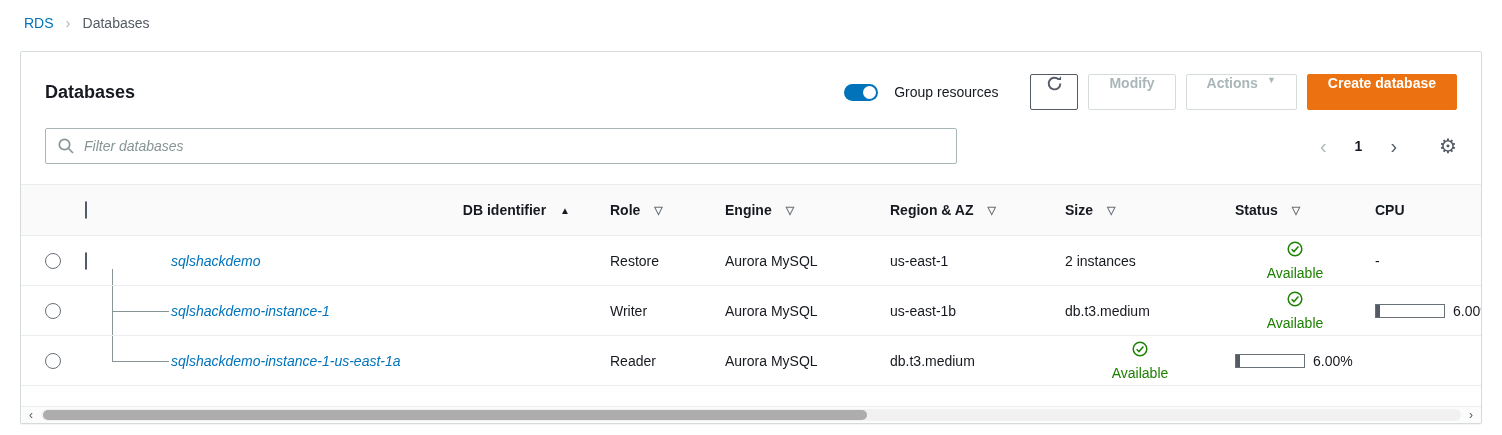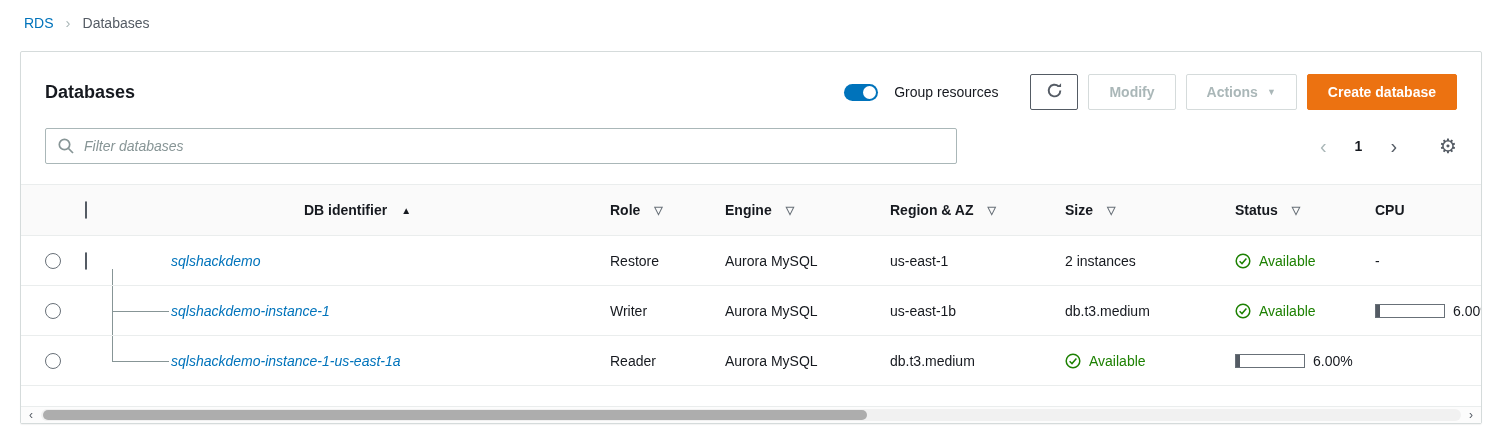--- a/index.html
+++ b/index.html
@@ -24,21 +24,21 @@
 
   .panel-header { display:flex; align-items:center; padding:22px 24px 18px; }
   .panel-title { font-size:18px; font-weight:700; }
   .spacer { flex:1; }
   .toggle-group { display:flex; align-items:center; gap:16px; margin-right:32px; }
   .toggle { width:34px; height:17px; border-radius:9px; background:#0073bb; position:relative; cursor:pointer; flex:none; }
   .toggle::after { content:""; position:absolute; right:2px; top:2px; width:13px; height:13px; border-radius:50%; background:#fff; }
 
   .btn {
     height:36px; padding:0 20px; font-size:14px; font-weight:700; border-radius:2px;
-    background:#fff; display:flex; align-items:center; gap:9px; cursor:pointer;
+    background:#fff; display:flex; align-items:flex-start; gap:9px; cursor:pointer;
     font-family:inherit; white-space:nowrap;
   }
   .btn + .btn { margin-left:10px; }
   .btn-refresh { width:48px; padding:0; justify-content:center; border:1px solid #545b64; color:#545b64; }
   .btn-disabled { border:1px solid #d5dbdb; color:#aab7b8; cursor:default; }
   .btn-normal { border:1px solid #545b64; color:#545b64; }
   .btn-primary { border:1px solid #ec7211; background:#ec7211; color:#fff; }
   .caret { font-size:9px; }
 
   
@@ -61,40 +61,40 @@
   .grid {
     display:grid;
     grid-template-columns:64px 56px 1fr 115px 165px 175px 170px 140px 126px;
     align-items:center;
   }
   .thead {
     background:#fafafa; border-top:1px solid #eaeded; border-bottom:1px solid #eaeded;
     height:52px; font-weight:700;
   }
   .th { display:flex; align-items:center; gap:14px; padding-left:20px; white-space:nowrap; }
-  .th-db { padding-left:4px; justify-content:center; padding-right:20px; }
+  .th-db { padding-left:4px; justify-content:flex-end; padding-right:20px; }
   .sort { font-size:10px; color:#16191f; cursor:pointer; }
   .fglyph { font-size:11px; color:#687078; cursor:pointer; }
 
   .row { height:50px; border-bottom:1px solid #eaeded; position:relative; background:#fff; }
   .cell { padding-left:20px; white-space:nowrap; overflow:hidden; }
   .cell-db { padding-left:30px; }
   .cell-select { display:flex; justify-content:center; }
   .link { color:#0073bb; cursor:pointer;font-style:italic; }
   .radio { width:16px; height:16px; border:1px solid #687078; border-radius:50%; background:#fff; cursor:pointer; }
   .minusbox { width:15px; height:15px; border:1px solid #545b64; border-radius:2px; background:#fff; position:relative; cursor:pointer; margin:0 auto; }
   .minusbox::after { content:""; position:absolute; left:2px; right:2px; top:5px; height:2px; background:#545b64; }
 
   
   .tl-stub  { position:absolute; left:91px; top:33px; bottom:0; width:1px; background:#879596; }
   .tl-vfull { position:absolute; left:91px; top:0; bottom:0; width:1px; background:#879596; }
   .tl-vhalf { position:absolute; left:91px; top:0; height:25px; width:1px; background:#879596; }
   .tl-h     { position:absolute; left:91px; top:25px; width:57px; height:1px; background:#879596; }
 
-  .status { display:flex; align-items:center; gap:8px; color:#1d8102; padding-left:20px; }
+  .status { display:flex; align-items:center; gap:8px; color:#1d8102; padding-left:20px;flex-direction:column; }
   .cpu-cell { display:flex; align-items:center; gap:8px; padding-left:20px; overflow:hidden; }
   .cpu-bar { width:70px; height:14px; border:1px solid #687078; background:#fff; flex:none; }
   .cpu-fill { height:100%; background:#545b64; width:0; }
 
   
   .hscroll {
     position:absolute; left:0; right:0; bottom:0; height:17px;
     border-top:1px solid #eaeded; background:#fcfcfc; display:flex; align-items:center;
   }
   .hs-arrow { width:20px; text-align:center; font-size:12px; color:#545b64; cursor:pointer; line-height:17px; flex:none; }

